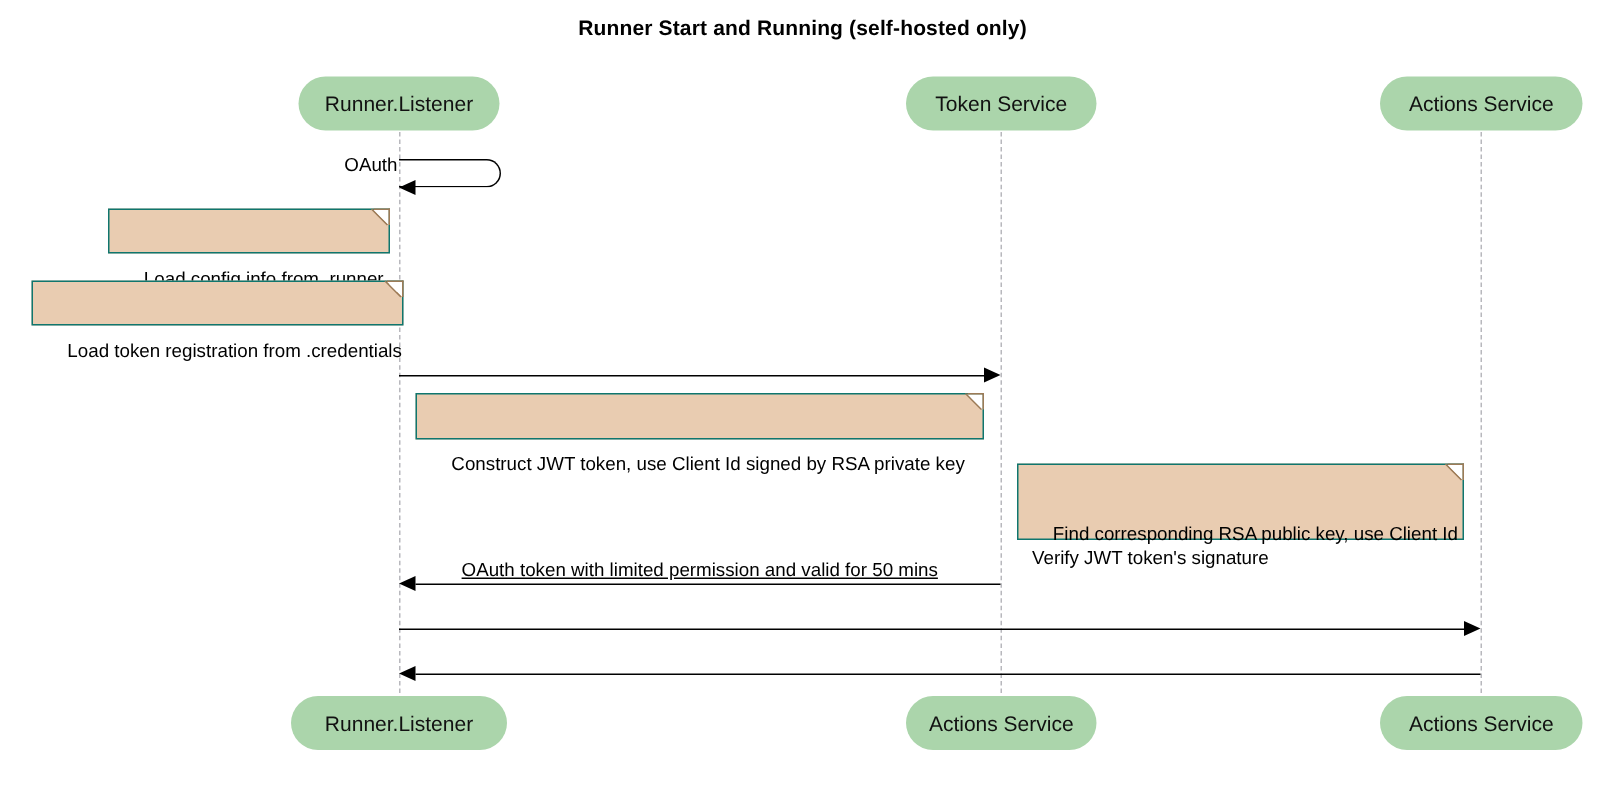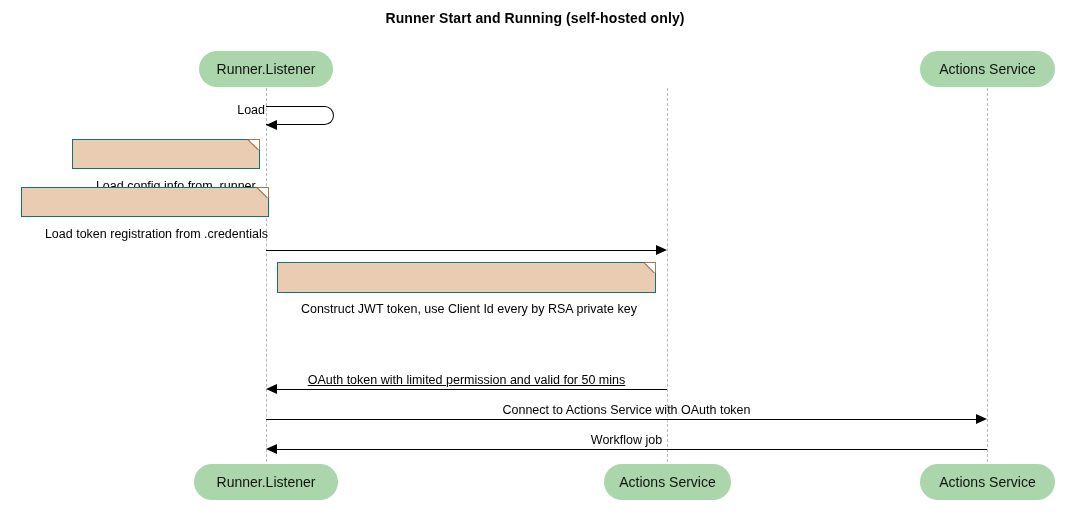--- a/index.html
+++ b/index.html
@@ -129,62 +129,68 @@
 
   <div class="diagram-title">Runner Start and Running (self-hosted only)</div>
 
   <div class="lifeline" style="left:266px;"></div>
   <div class="lifeline" style="left:667px;"></div>
   <div class="lifeline" style="left:987px;"></div>
 
   <div class="participant" style="left:199px; top:51px; width:134px;">
     <span>Runner.Listener</span>
   </div>
+  <div class="participant" style="left:604px; top:51px; width:127px;">
+    <span>Token Service</span>
+  </div>
   <div class="participant" style="left:920px; top:51px; width:135px;">
     <span>Actions Service</span>
   </div>
 
   <div class="participant" style="left:194px; top:464px; width:144px;">
     <span>Runner.Listener</span>
   </div>
   <div class="participant" style="left:604px; top:464px; width:127px;">
     <span>Actions Service</span>
   </div>
   <div class="participant" style="left:920px; top:464px; width:135px;">
     <span>Actions Service</span>
   </div>
 
-  <div class="msg-label" style="left:205px; top:103px; width:60px; text-align:right;">Load</div>
+  <div class="msg-label" style="left:205px; top:103px; width:60px; text-align:right;">OAuth</div>
   <div class="self-loop" style="left:266px; top:106px; width:68px; height:19px;"></div>
   <div class="arrow-head arrow-left" style="left:266px; top:120px;"></div>
 
   <div class="note" style="left:72px; top:139px; width:188px; height:30px;">
     <span class="fold"></span>
     <span>Load config info from .runner</span>
   </div>
 
   <div class="note" style="left:21px; top:187px; width:248px; height:30px;">
     <span class="fold"></span>
     <span>Load token registration from .credentials</span>
   </div>
 
   <div class="msg-line" style="left:266px; top:250px; width:390px;"></div>
   <div class="arrow-head arrow-right" style="left:656px; top:245px;"></div>
 
   <div class="note" style="left:277px; top:262px; width:379px; height:31px;">
     <span class="fold"></span>
-    <span>Construct JWT token, use Client Id every by RSA private key</span>
+    <span>Construct JWT token, use Client Id signed by RSA private key</span>
   </div>
 
+  <div class="note" style="left:678px; top:309px; width:298px; height:51px;">
+    <span class="fold"></span>
+    <span>Find corresponding RSA public key, use Client Id
+Verify JWT token's signature</span>
+  </div>
 
   <div class="msg-label" style="left:266px; top:373px; width:401px;text-decoration:underline;">OAuth token with limited permission and valid for 50 mins</div>
   <div class="msg-line" style="left:277px; top:389px; width:390px;"></div>
   <div class="arrow-head arrow-left" style="left:266px; top:384px;"></div>
 
-  <div class="msg-label" style="left:266px; top:403px; width:721px;">Connect to Actions Service with OAuth token</div>
   <div class="msg-line" style="left:266px; top:419px; width:710px;"></div>
   <div class="arrow-head arrow-right" style="left:976px; top:414px;"></div>
 
-  <div class="msg-label" style="left:266px; top:433px; width:721px;">Workflow job</div>
   <div class="msg-line" style="left:277px; top:449px; width:710px;"></div>
   <div class="arrow-head arrow-left" style="left:266px; top:444px;"></div>
 
 </div>
 
 </body></html>

